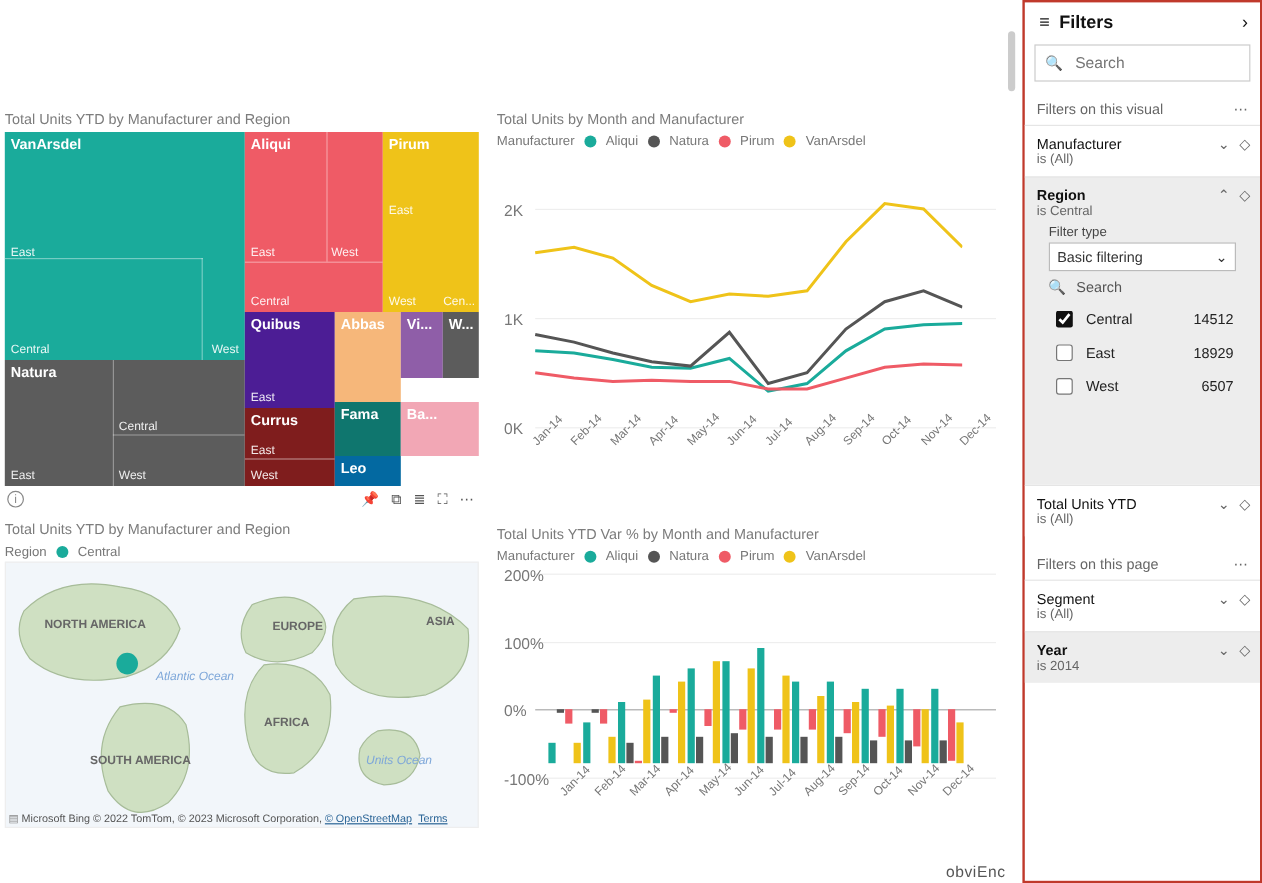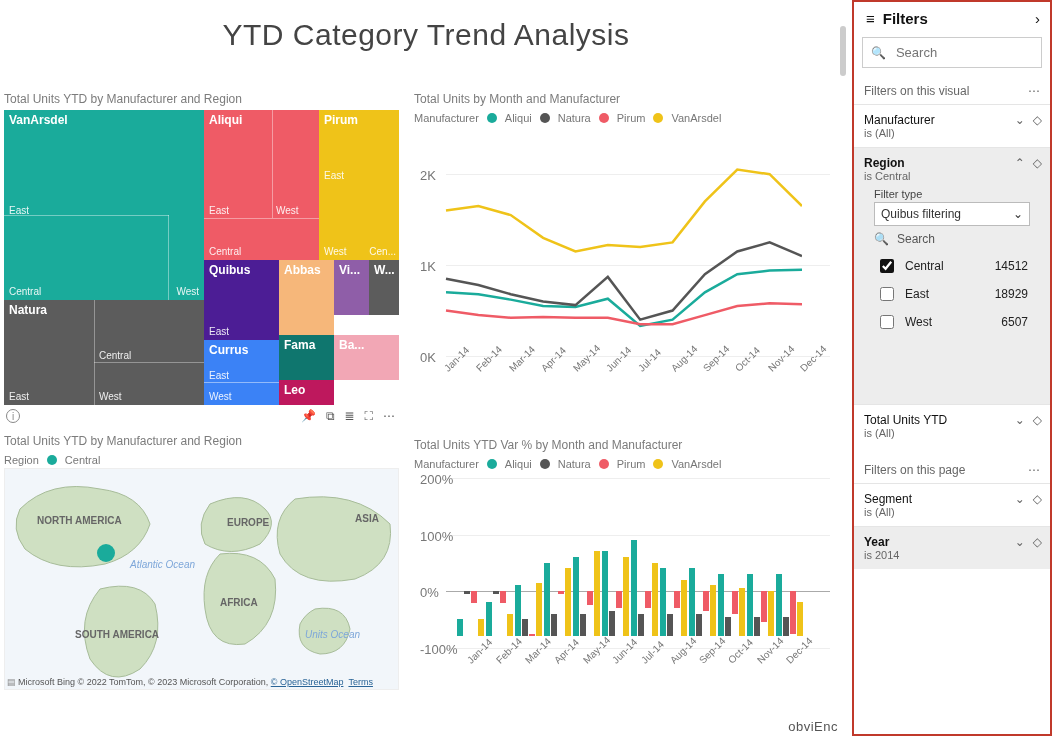--- a/index.html
+++ b/index.html
@@ -78,21 +78,20 @@
   .scroll-vis { position:absolute; right:6px; top:26px; width:6px; height:50px; background:#ccc; border-radius:3px; }
 
   svg.land path { fill:#cfe0c2; stroke:#a7bc99; stroke-width:1; }
 </style>
 </head>
 <body>
 
 <div class="app">
   <div class="report">
     <div class="scroll-vis"></div>
-    <div class="title">YTD Category Trend Analysis</div>
 
     <div class="visual" style="left:4px; top:92px; width:395px;">
       <div class="visual-title">Total Units YTD by Manufacturer and Region</div>
       <div class="treemap" id="treemap">
           <div class="cell" style="left: 0px; top: 0px; width: 200px; height: 190px; background: rgb(26, 171, 155);">
             <div class="name">VanArsdel</div>
             <div class="sub" style="position:absolute;left:5px;top:95px;">East</div>
             <div class="sub" style="position:absolute;left:5px;bottom:3px;">Central</div>
             <div class="sub" style="position:absolute;right:5px;bottom:3px;">West</div>
             <div style="position:absolute;left:0;right:35px;top:105px;height:1px;background:rgba(255,255,255,.4)"></div>
@@ -117,42 +116,42 @@
             <div class="sub" style="position:absolute;left:95px;top:50px;">Central</div>
             <div class="sub" style="position:absolute;left:5px;bottom:3px;">East</div>
             <div class="sub" style="position:absolute;left:95px;bottom:3px;">West</div>
             <div style="position:absolute;left:90px;top:0;bottom:0;width:1px;background:rgba(255,255,255,.35)"></div>
             <div style="position:absolute;left:90px;right:0;top:62px;height:1px;background:rgba(255,255,255,.35)"></div>
           </div>
           <div class="cell" style="left: 200px; top: 150px; width: 75px; height: 80px; background: #4c1d95;">
             <div class="name">Quibus</div>
             <div class="sub" style="position:absolute;left:5px;bottom:3px;">East</div>
           </div>
-          <div class="cell" style="left: 200px; top: 230px; width: 75px; height: 65px; background: #3b82f6;">
+          <div class="cell" style="left: 200px; top: 230px; width: 75px; height: 65px; background: #7f1d1d;">
             <div class="name">Currus</div>
             <div class="sub" style="position:absolute;left:5px;top:30px;">East</div>
             <div class="sub" style="position:absolute;left:5px;bottom:3px;">West</div>
             <div style="position:absolute;left:0;right:0;top:42px;height:1px;background:rgba(255,255,255,.45)"></div>
           </div>
           <div class="cell" style="left: 275px; top: 150px; width: 55px; height: 75px; background: rgb(246, 183, 122);">
             <div class="name">Abbas</div>
           </div>
           <div class="cell" style="left: 330px; top: 150px; width: 35px; height: 55px; background: rgb(143, 94, 168);">
             <div class="name">Vi...</div>
           </div>
           <div class="cell" style="left: 365px; top: 150px; width: 30px; height: 55px; background: rgb(92, 92, 92);">
             <div class="name">W...</div>
           </div>
           <div class="cell" style="left: 275px; top: 225px; width: 55px; height: 45px; background: #0f766e;">
             <div class="name">Fama</div>
           </div>
           <div class="cell" style="left: 330px; top: 225px; width: 65px; height: 45px; background: rgb(242, 167, 181);">
             <div class="name">Ba...</div>
           </div>
-          <div class="cell" style="left: 275px; top: 270px; width: 55px; height: 25px; background: #be185d;">
+          <div class="cell" style="left: 275px; top: 270px; width: 55px; height: 25px; background: #0369a1;">
             <div class="name">Leo</div>
           </div>
         </div>
       <div style="position:relative; height:20px; margin-top:2px;">
         <span style="position:absolute; left:2px; top:2px; width:14px; height:14px; border:1px solid #888; border-radius:50%; text-align:center; line-height:13px; color:#888; font-size:10px;">i</span>
         <div class="toolbar">
           <span>📌</span>
           <span>⧉</span>
           <span>≣</span>
           <span>⛶</span>
@@ -352,21 +351,21 @@
     <div class="fp-card sel">
       <div class="fname" style="font-weight:600">Region</div>
       <div class="fval">is Central</div>
       <div class="icons">
           <span>⌃</span>
           <span>◇</span>
         </div>
       <div class="fp-sub">
         <div style="font-size:11px; color:#444;">Filter type</div>
         <div class="fp-select">
-          <span>Quibus filtering</span>
+          <span>Basic filtering</span>
           <span>⌄</span>
         </div>
       </div>
       <div class="fp-inner-search">
         <span>🔍</span>
         <span>Search</span>
       </div>
       <div id="region-options">
           <div class="fp-row">
             <span style="display:flex;align-items:center;gap:8px;">

